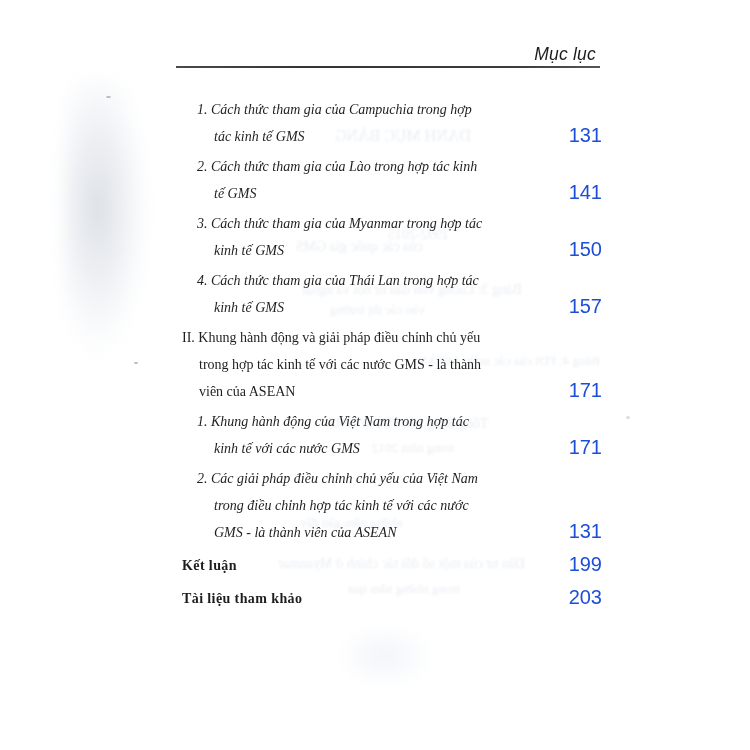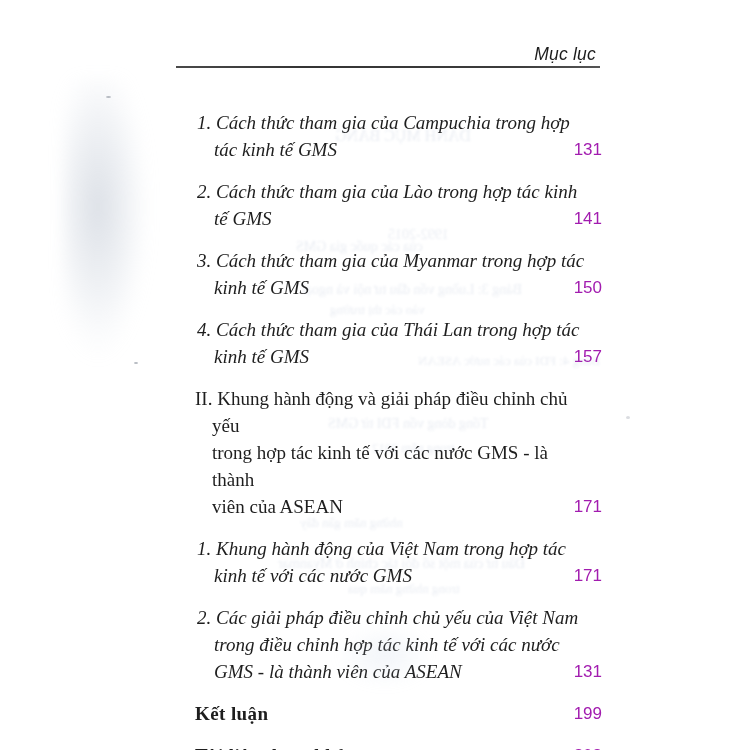--- a/index.html
+++ b/index.html
@@ -26,29 +26,29 @@
   
   .header-title{position:absolute;top:44px;right:154px;
     font-family:"Liberation Sans", sans-serif;font-style:italic;
     font-size:17.5px;color:#1c1c1c;letter-spacing:.2px;}
   .header-rule{position:absolute;top:66px;left:176px;width:424px;height:2px;
     background:linear-gradient(90deg,#4a4a4a,#343434 30%,#3c3c3c 80%,#555);}
 
   
   .toc{position:absolute;top:94px;left:180px;width:422px;color:#1e1e1e;}
   .entry{position:relative;margin:0 0 3px 0;}
-  .etext{margin:15px;white-space:pre-line;font-size:19px;line-height:27px;
+  .etext{margin:2px;white-space:pre-line;font-size:14px;line-height:27px;
     color:#1e1e1e;}
   .entry.sub-italic .etext{font-style:italic;margin-left:17px;
     padding-left:17px;text-indent:-17px;}
   .entry.section .etext{padding-left:17px;text-indent:-17px;}
   .entry.bold{margin-top:6px;}
   .entry.bold .etext{font-weight:bold;letter-spacing:.4px;}
   .pgnum{position:absolute;right:0;bottom:3px;
-    font-family:"Liberation Sans", sans-serif;font-size:17px;color:#a21caf;}
+    font-family:"Liberation Sans", sans-serif;font-size:20px;color:#1d4ed8;}
 
   
   .ghost{position:absolute;transform:scaleX(-1);
     font-family:"Liberation Serif", serif;color:#7e91b4;opacity:.16;
     filter:blur(1.2px);white-space:nowrap;pointer-events:none;}
 </style>
 </head>
 <body>
 
 <div class="photo">

